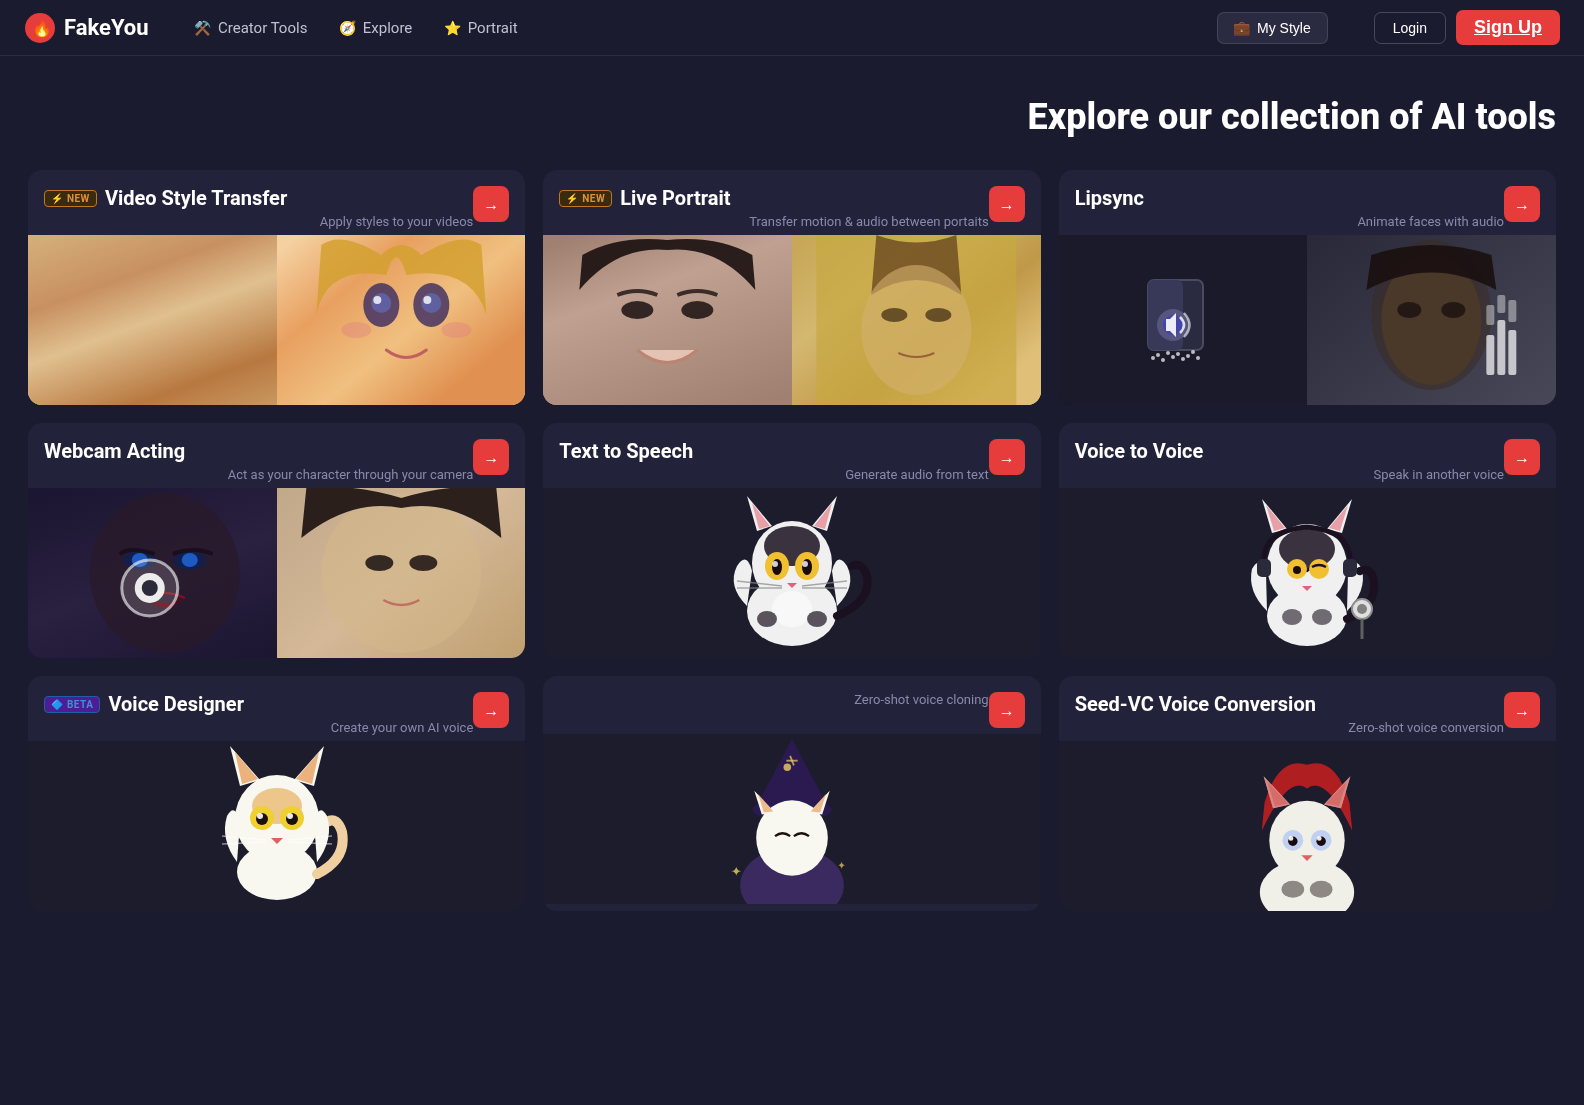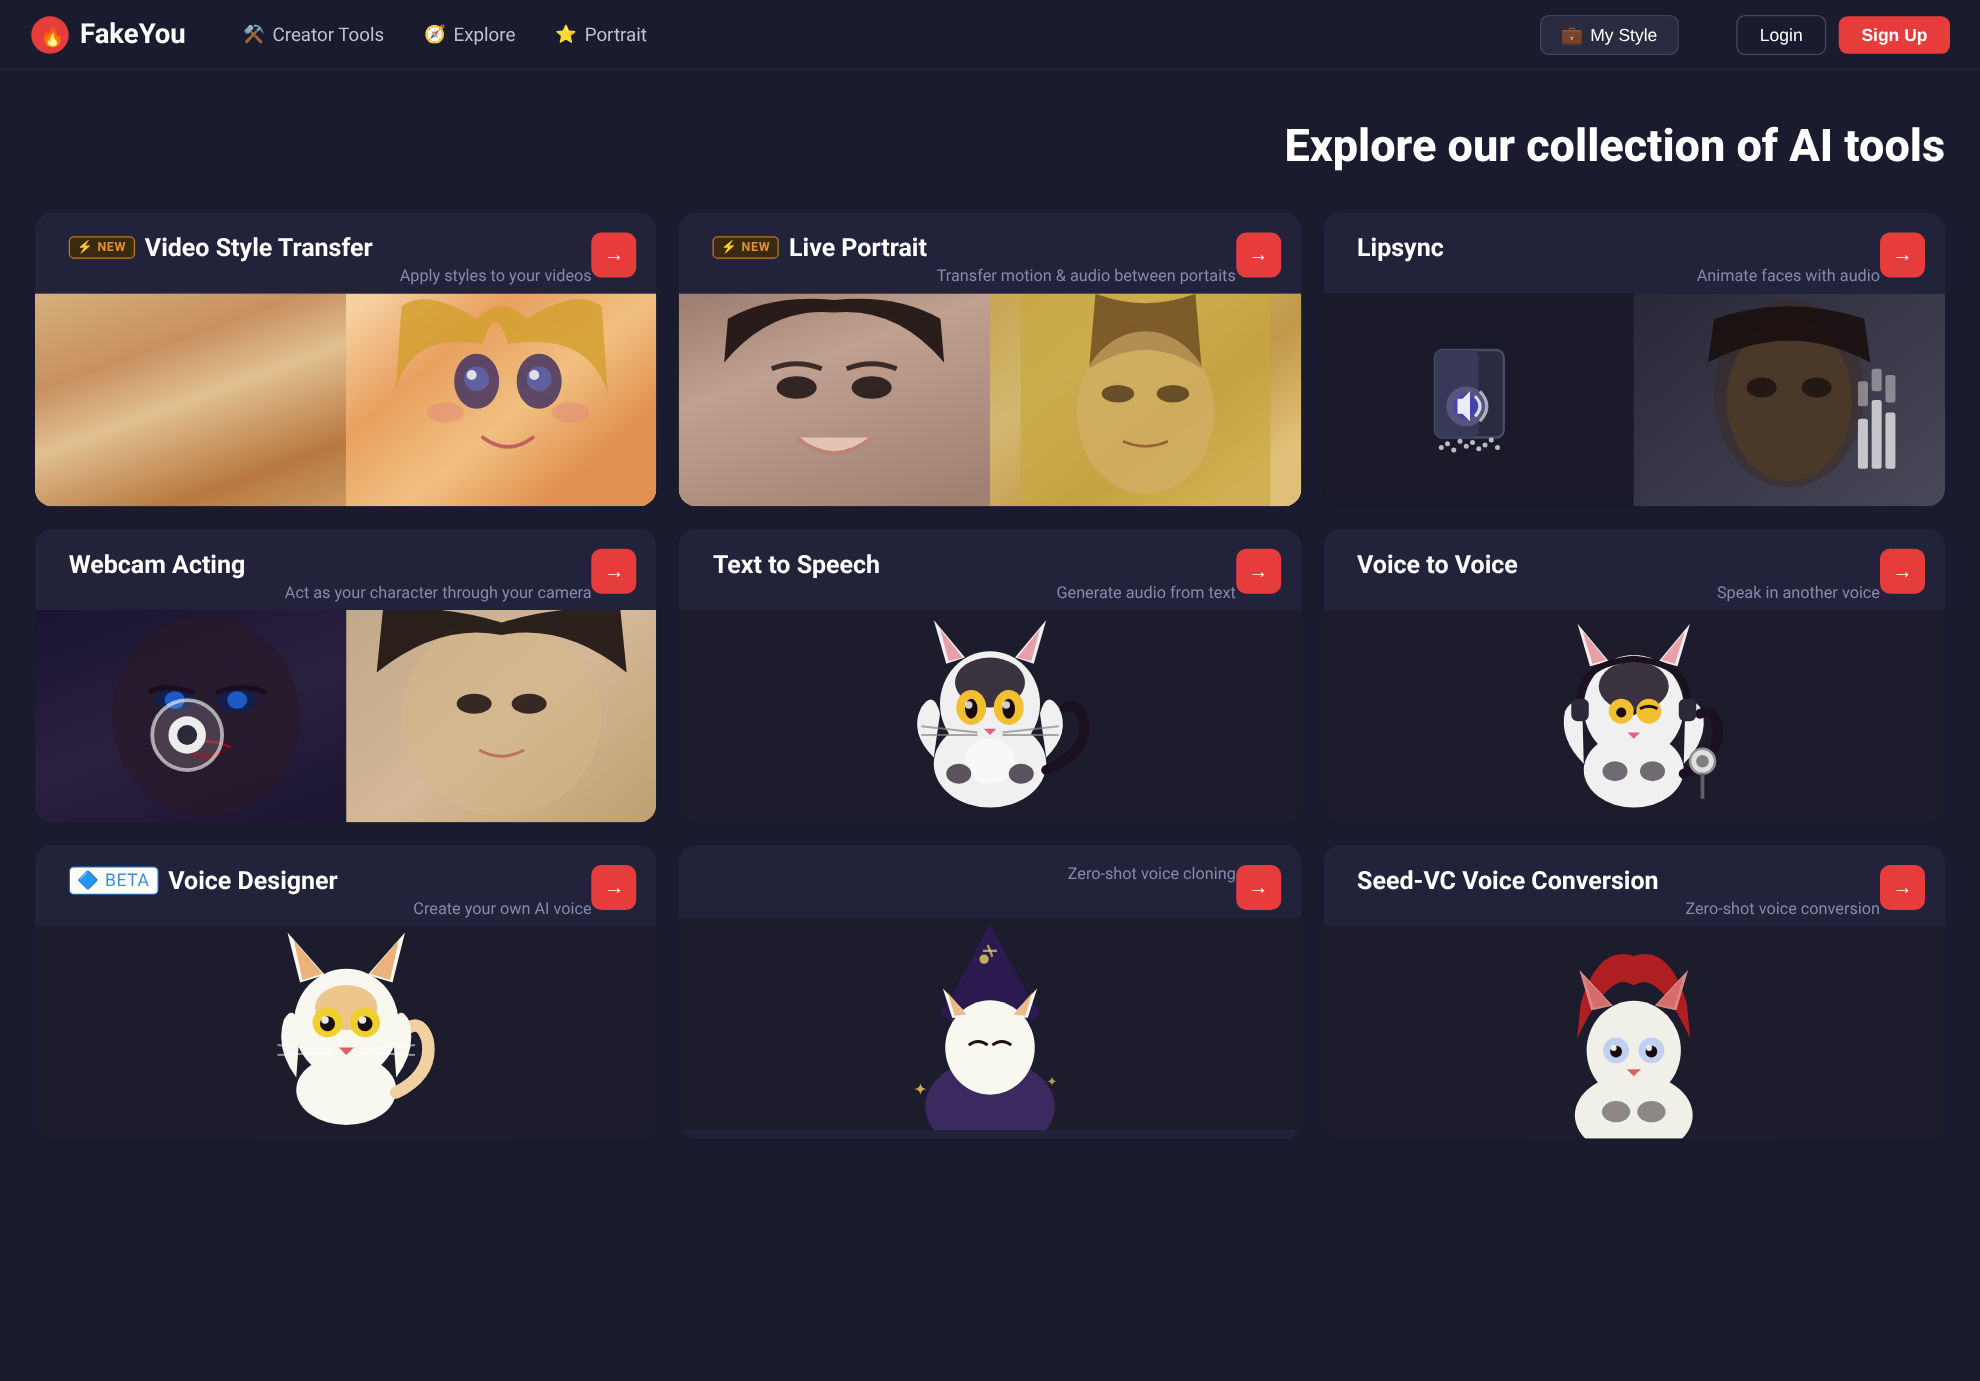--- a/index.html
+++ b/index.html
@@ -76,23 +76,24 @@
       font-size: 14px;
       cursor: pointer;
       margin-left: 36px;
     }
     .btn-signup {
       padding: 7px 18px;
       background: #e63c3c;
       border: none;
       color: #ffffff;
       border-radius: 7px;
-      font-size: 14px;
+      font-size: 18px;
       font-weight: 600;
       cursor: pointer;
+      text-decoration: underline;
     }
 
     
     .main {
       padding: 40px 28px 40px;
       text-align: right;
     }
     .page-title {
       font-size: 36px;
       font-weight: 800;
@@ -116,21 +117,21 @@
       cursor: pointer;
       transition: transform 0.15s;
     }
 
     .card-header {
       display: flex;
       align-items: flex-start;
       justify-content: space-between;
       padding: 16px 16px 6px;
     }
-    .card-title-group { flex: 1; margin-left: 11px; }
+    .card-title-group { flex: 1; }
     .card-title-row {
       display: flex;
       align-items: center;
       gap: 8px;
       margin-bottom: 4px;
     }
     .card-title {
       font-size: 20px;
       font-weight: 700;
       color: #ffffff;
@@ -149,25 +150,25 @@
       font-size: 10px;
       font-weight: 700;
       padding: 2px 6px;
       border-radius: 4px;
       letter-spacing: 0.5px;
     }
     .badge-beta {
       display: inline-flex;
       align-items: center;
       gap: 3px;
-      background: #ffffff;
+      background: #4c1d95;
       border: 1px solid #2060a0;
       color: #4090d0;
-      font-size: 14px;
-      font-weight: 400;
+      font-size: 10px;
+      font-weight: 700;
       padding: 2px 6px;
       border-radius: 4px;
       letter-spacing: 0.5px;
     }
     .arrow-btn {
       width: 36px;
       height: 36px;
       background: #e63c3c;
       border-radius: 8px;
       display: flex;

